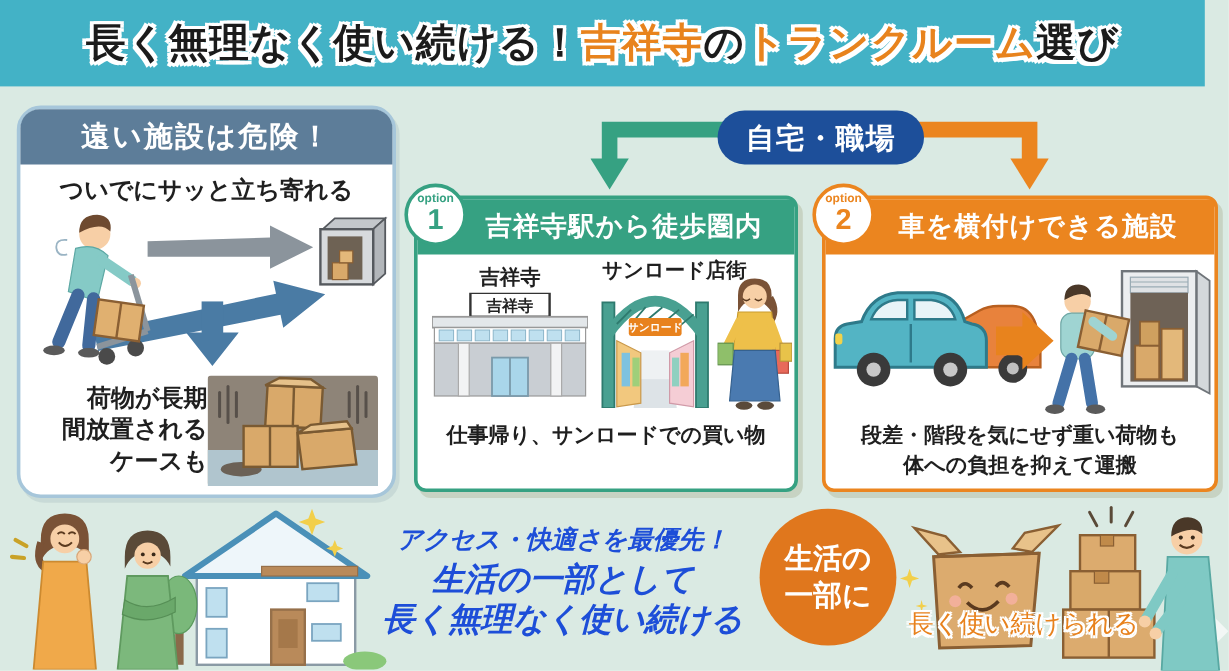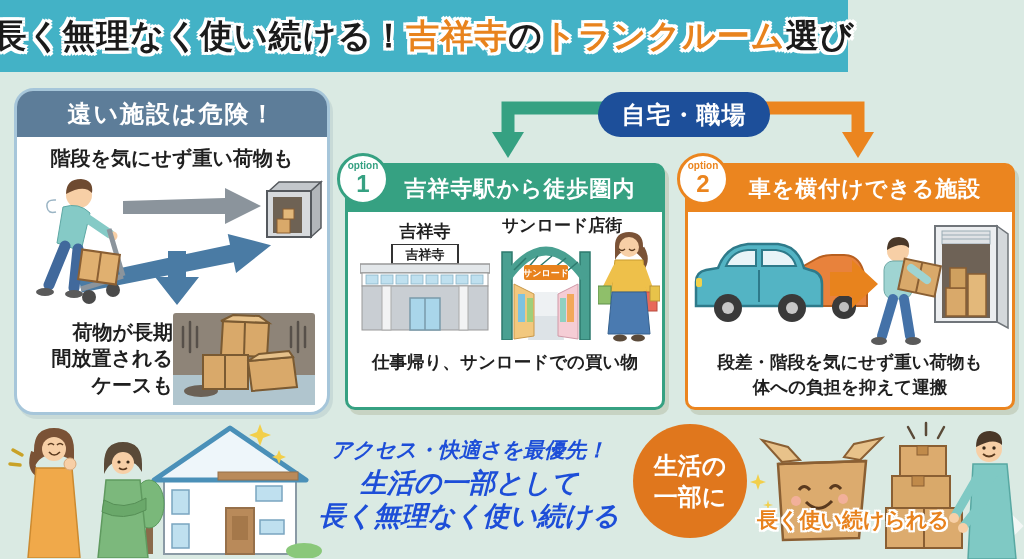--- a/index.html
+++ b/index.html
@@ -2,21 +2,21 @@
 <html><head>
 <meta charset="utf-8">
 <style>
   * { margin:0; padding:0; box-sizing:border-box; }
   body { font-family:"Liberation Sans","DejaVu Sans",sans-serif; }
   #app { position:relative; width:1024px; height:559px; background:#daeae3; overflow:hidden;
          font-family:"Liberation Sans","DejaVu Sans",sans-serif; }
   svg { display:block; font-family:inherit; }
 
   
-  .banner { position:absolute; top:0; left:0; width:848px; height:72px; background:#43b2c6;
+  .banner { position:absolute; top:0; left:0; width:1004px; height:72px; background:#43b2c6;
             display:flex; align-items:center; justify-content:center; }
   .banner-text { font-size:33px; font-weight:bold; letter-spacing:1px; white-space:nowrap; }
   .ow { text-shadow:-3px -3px 0 #fff,3px -3px 0 #fff,-3px 3px 0 #fff,3px 3px 0 #fff,
         -3px 0 0 #fff,3px 0 0 #fff,0 -3px 0 #fff,0 3px 0 #fff; }
   .ow2 { text-shadow:-2px -2px 0 #fff,2px -2px 0 #fff,-2px 2px 0 #fff,2px 2px 0 #fff,
         -2px 0 0 #fff,2px 0 0 #fff,0 -2px 0 #fff,0 2px 0 #fff; }
   .t-black { color:#1b1b1b; } .t-orange { color:#e8831d; }
 
   
   .danger-panel { position:absolute; left:14px; top:88px; width:316px; height:327px;
@@ -73,36 +73,36 @@
   .couple-svg { position:absolute; left:8px; top:420px; }
   .conclusion { position:absolute; left:304px; top:436px; width:330px; text-align:center; color:#1d4ed8;font-style:italic; }
   .c1 { font-size:21px; font-weight:bold; margin-bottom:3px; }
   .c2,.c3 { font-size:27px; font-weight:bold; line-height:1.22; }
   .circle-badge { position:absolute; left:633px; top:424px; width:114px; height:114px;
     border-radius:50%; background:#e0771d; color:#fff; font-size:24px; font-weight:bold;
     line-height:1.3; display:flex; flex-direction:column; align-items:center; justify-content:center;
     z-index:4; }
   .boxes-svg { position:absolute; left:742px; top:420px; }
   .boxes-caption { position:absolute; left:748px; top:506px; width:210px; text-align:center;
-    font-size:21px; font-weight:bold; color:#e8821d; z-index:5; }
+    font-size:21px; font-weight:normal; color:#e8821d; z-index:5; }
 </style>
 </head>
 <body>
 
 <div id="app">
 
   <div class="banner">
     <div class="banner-text">
       <span class="ow t-black">長く無理なく使い続ける！</span><span class="ow t-orange">吉祥寺</span><span class="ow t-black">の</span><span class="ow t-orange">トランクルーム</span><span class="ow t-black">選び</span>
     </div>
   </div>
 
   <div class="danger-panel">
     <div class="danger-header">遠い施設は危険！</div>
-    <div class="danger-cap-top">階段を気にせず重い荷物も</div>
+    <div class="danger-cap-top">ついでにサッと立ち寄れる</div>
 
     <svg class="illus-cart" width="300" height="152" viewBox="0 0 300 152">
 
       <polygon points="100,28 202,25 202,15 238,33 202,51 202,41 100,41" fill="#8b949c"></polygon>
       <g transform="rotate(-12 150 92)">
         <polygon points="55,84 210,84 210,73 250,93 210,113 210,102 55,100" fill="#4a7ba4"></polygon>
       </g>
 
       <g>
         <polygon points="246,18 256,9 298,9 288,18" fill="#c3c7cb" stroke="#55595e" stroke-width="1.5"></polygon>

